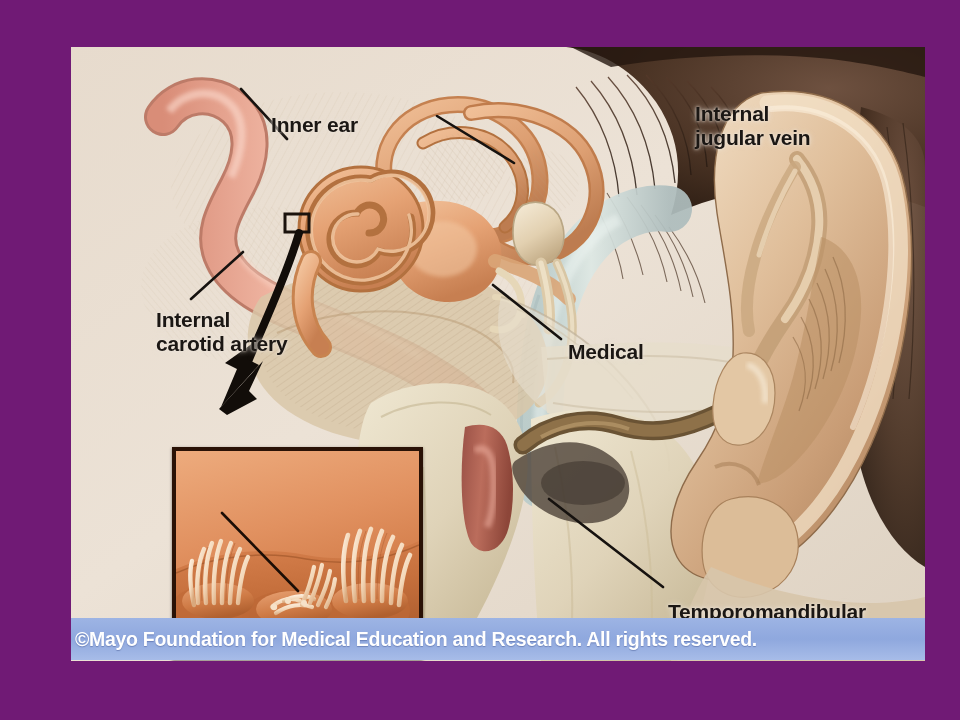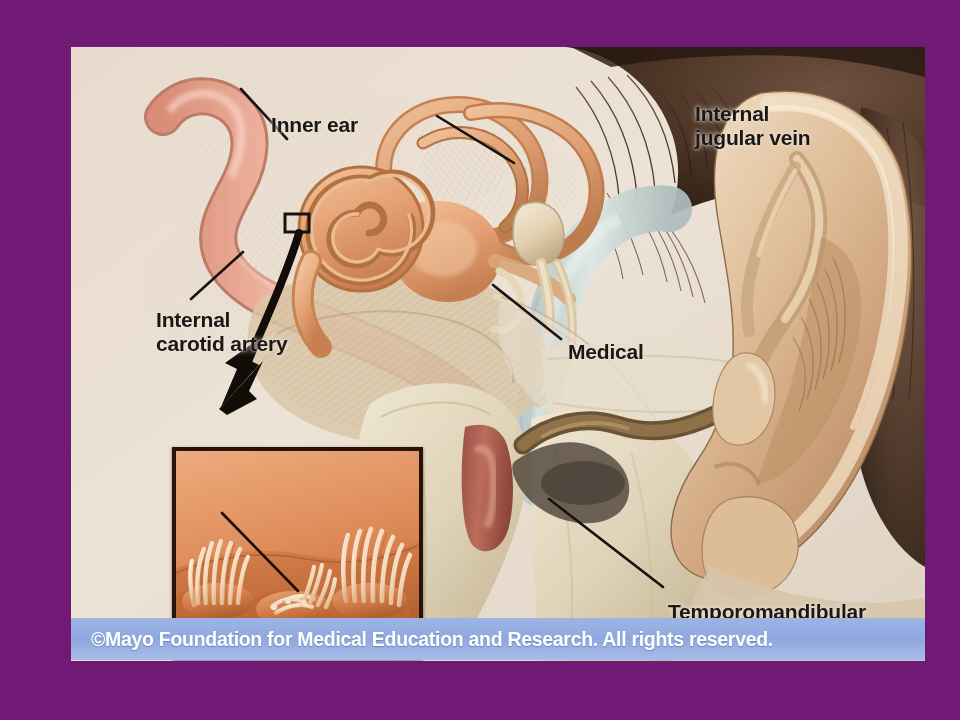--- a/index.html
+++ b/index.html
@@ -80,21 +80,21 @@
     background: linear-gradient(180deg, #9db4e4 0%, #8fa8de 50%, #a7bce8 100%);
     display: flex;
     align-items: center;
   }
   #copyright-text {
     color: #ffffff;
     font-family: "Liberation Sans", sans-serif;
     font-weight: bold;
     font-size: 19.5px;
     letter-spacing: -0.3px;
-    padding-left: 20px;
+    padding-left: 4px;
     white-space: nowrap;
     text-shadow: 0 1px 1px rgba(60,80,140,.45);
   }
 </style>
 </head>
 <body>
 
 <div id="stage">
 
   <div id="illustration">

